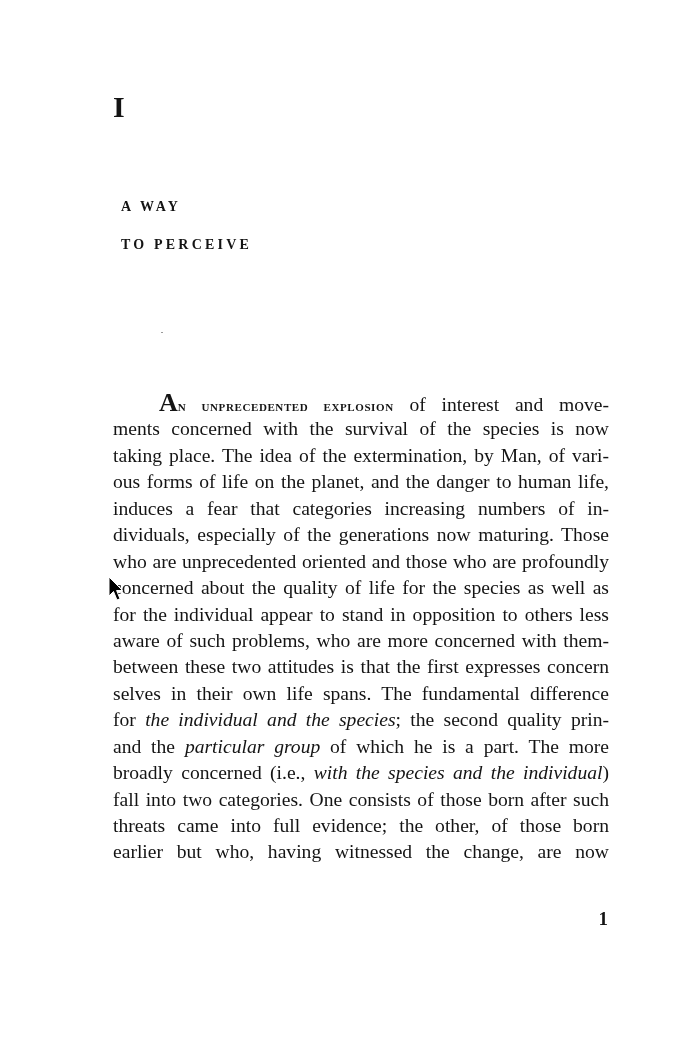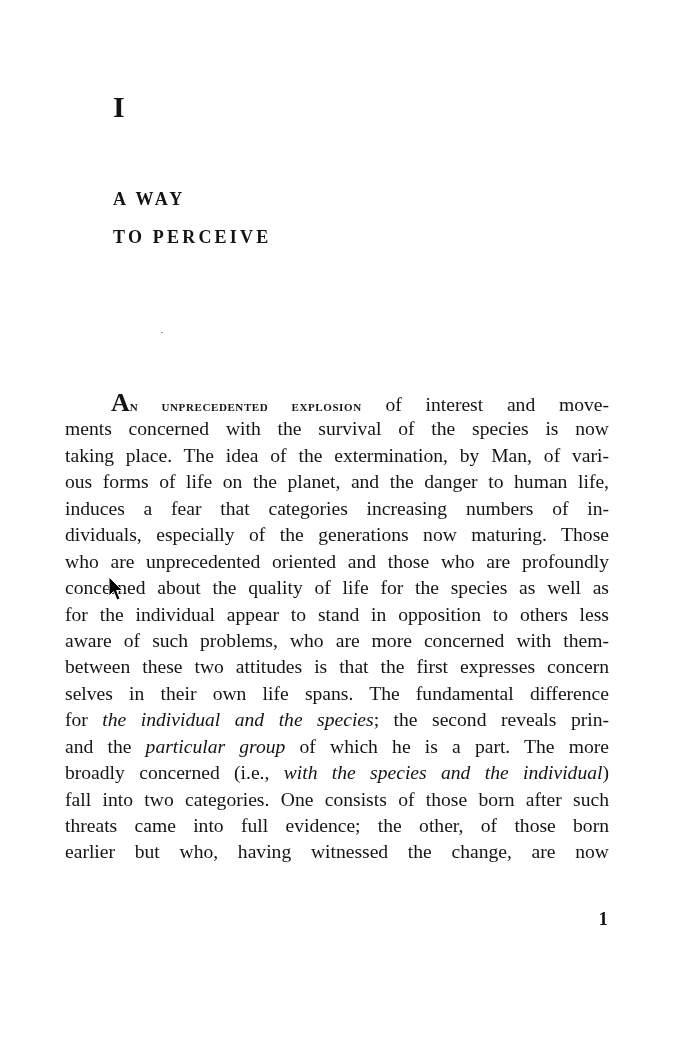--- a/index.html
+++ b/index.html
@@ -21,22 +21,22 @@
       top: 92px;
       font-size: 30px;
       font-weight: bold;
       line-height: 1;
       margin: 0;
     }
     .chapter-title {
       position: absolute;
       left: 113px;
       top: 180px;
-      margin: 0;
-      font-size: 18px;
+      margin: 8px;
+      font-size: 14px;
       font-weight: bold;
       letter-spacing: 3.2px;
       line-height: 38px;
     }
     .chapter-title span { display: block; }
     .speck {
       position: absolute;
       left: 161px;
       top: 332px;
       width: 2px;
@@ -51,20 +51,21 @@
       margin: 0;
       font-size: 19.6px;
       line-height: 26.45px;
     }
     .line {
       display: block;
       text-align: justify;
       text-align-last: justify;
       white-space: nowrap;
       height: 26.45px;
+      margin-left: 48px;
     }
     .line.indent { padding-left: 46px; }
     .dropcap {
       font-size: 26px;
       font-weight: bold;
     }
     .smallcaps {
       font-variant: small-caps;
       font-size: 15px;
       font-weight: bold;
@@ -106,21 +107,21 @@
       <span class="line"><span>taking place. The idea of the extermination, by Man, of vari-</span></span>
       <span class="line"><span>ous forms of life on the planet, and the danger to human life,</span></span>
       <span class="line"><span>induces a fear that categories increasing numbers of in-</span></span>
       <span class="line"><span>dividuals, especially of the generations now maturing. Those</span></span>
       <span class="line"><span>who are unprecedented oriented and those who are profoundly</span></span>
       <span class="line"><span>concerned about the quality of life for the species as well as</span></span>
       <span class="line"><span>for the individual appear to stand in opposition to others less</span></span>
       <span class="line"><span>aware of such problems, who are more concerned with them-</span></span>
       <span class="line"><span>between these two attitudes is that the first expresses concern</span></span>
       <span class="line"><span>selves in their own life spans. The fundamental difference</span></span>
-      <span class="line"><span>for </span><span class="ital">the individual and the species</span><span>; the second reveals prin-</span></span>
+      <span class="line"><span>for </span><span class="ital">the individual and the species</span><span>; the second quality prin-</span></span>
       <span class="line"><span>and the </span><span class="ital">particular group</span><span> of which he is a part. The more</span></span>
       <span class="line"><span>broadly concerned (i.e., </span><span class="ital">with the species and the individual</span><span>)</span></span>
       <span class="line"><span>fall into two categories. One consists of those born after such</span></span>
       <span class="line"><span>threats came into full evidence; the other, of those born</span></span>
       <span class="line"><span>earlier but who, having witnessed the change, are now</span></span>
     </div>
 
   <div class="page-number">1</div>
 
   <svg class="cursor" viewBox="0 0 16 26">

